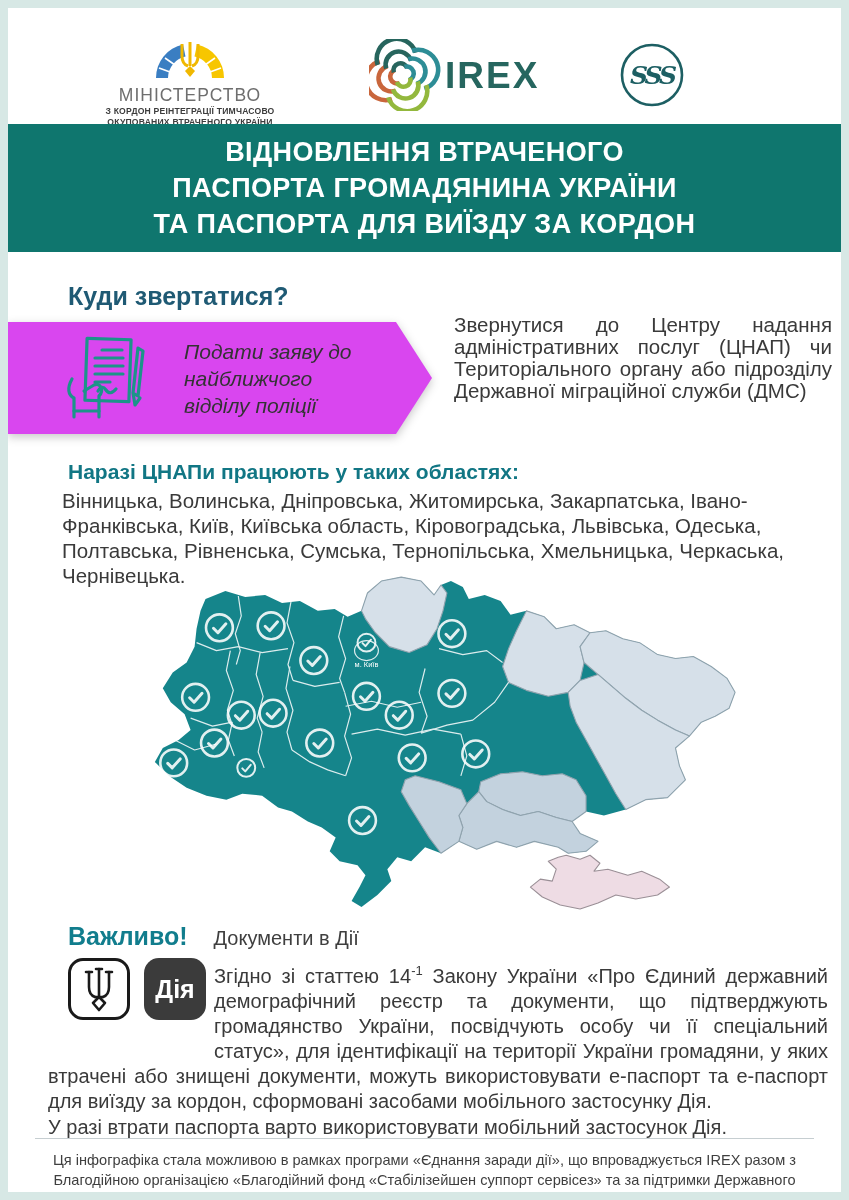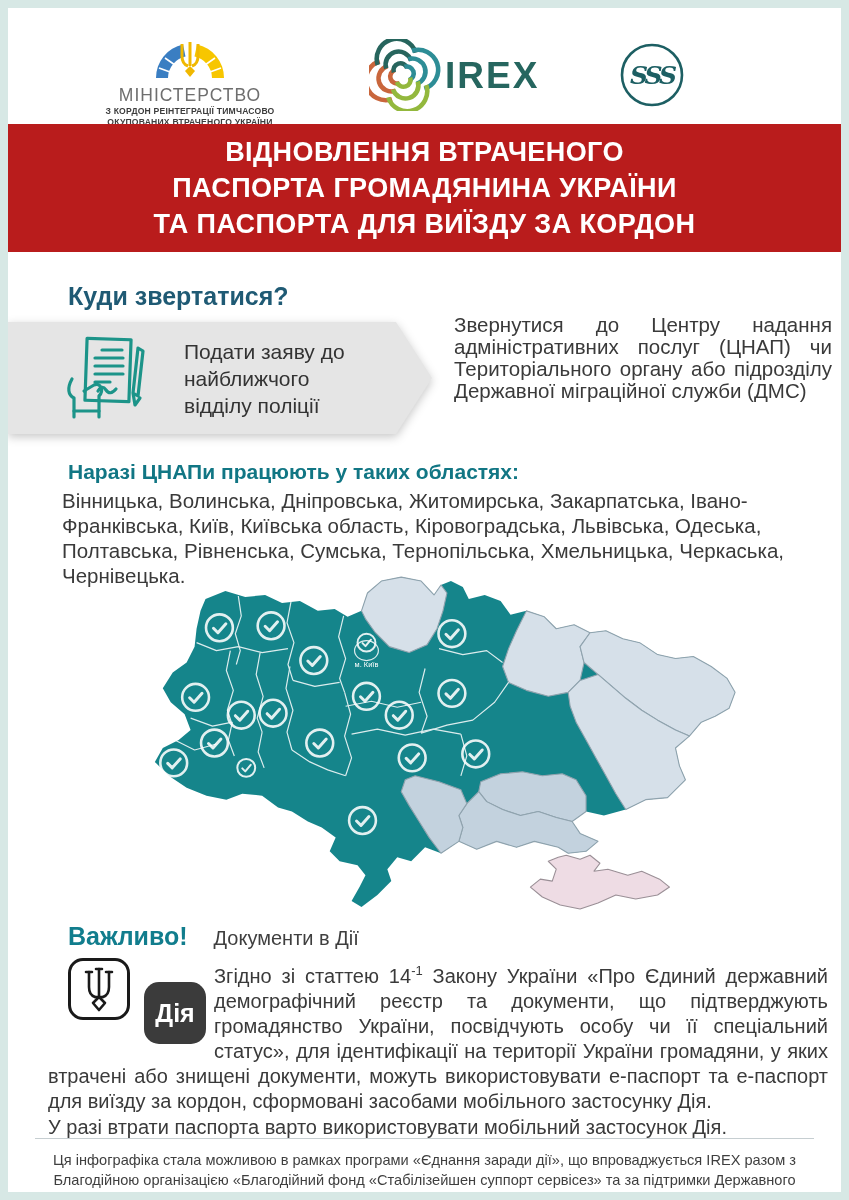--- a/index.html
+++ b/index.html
@@ -9,48 +9,48 @@
     background:#ffffff;border:8px solid #d7e8e5;
     font-family:"Liberation Sans", sans-serif;color:#3a3a3a;overflow:hidden;
   }
   
   .logos{position:absolute;top:18px;left:0;width:724px;display:flex;justify-content:center;align-items:center;gap:44px;}
   .ministry{display:flex;flex-direction:column;align-items:center;width:270px;}
   .ministry-title{font-size:17.5px;letter-spacing:1px;color:#6e6e6e;margin-top:1px;}
   .ministry-sub{font-size:8.6px;font-weight:bold;color:#3c3c3c;line-height:11px;text-align:center;letter-spacing:.2px;}
   
   .banner{
-    position:absolute;top:116px;left:0;width:833px;height:128px;background:#b91c1c;
+    position:absolute;top:116px;left:0;width:833px;height:128px;background:#0f766e;
     display:flex;flex-direction:column;justify-content:center;align-items:center;
   }
   .banner div{color:#fff;font-size:27px;font-weight:bold;letter-spacing:.4px;line-height:36px;text-align:center;}
   
   .where-heading{position:absolute;top:274px;left:60px;font-size:25px;font-weight:bold;color:#1f5a74;}
   .card-wrap{position:absolute;top:314px;left:0;width:424px;height:112px;filter:drop-shadow(0 3px 5px rgba(0,0,0,.22));}
   .card{
-    width:100%;height:100%;background:#e5e5e5;border-radius:0 8px 8px 0;
+    width:100%;height:100%;background:#d946ef;border-radius:0 8px 8px 0;
     clip-path:polygon(0 0, calc(100% - 36px) 0, 100% 50%, calc(100% - 36px) 100%, 0 100%);
-    display:flex;align-items:center;
+    display:flex;align-items:center;font-style:italic;
   }
   .card-icon{margin-left:54px;flex:0 0 auto;}
   .card-text{margin-left:26px;width:195px;font-size:21px;line-height:27px;color:#333;}
   .cnap-text{position:absolute;top:306px;left:446px;width:378px;font-size:20.5px;line-height:22px;color:#3a3a3a;text-align:justify;}
   
   .regions-heading{position:absolute;top:452px;left:60px;font-size:21px;font-weight:bold;color:#117684;}
   .regions-list{position:absolute;top:480px;left:54px;width:752px;font-size:20.5px;line-height:25px;color:#3a3a3a;}
   
   .map{position:absolute;top:563px;left:123px;}
   
   .important-row{position:absolute;top:914px;left:60px;display:flex;align-items:baseline;}
   .important-heading{font-size:25px;font-weight:bold;color:#117d8d;}
   .important-sub{margin-left:26px;font-size:20px;color:#3f3f3f;}
   .law-block{position:absolute;top:950px;left:40px;width:780px;font-size:20px;line-height:25px;color:#3a3a3a;}
   .app-icons{float:left;width:166px;height:86px;display:flex;gap:14px;padding-left:20px;}
   .trident-app{width:62px;height:62px;border-radius:15px;border:3px solid #1a1a1a;background:#fff;display:flex;align-items:center;justify-content:center;}
-  .diia-app{width:62px;height:62px;border-radius:15px;background:#3b3b3b;color:#fff;display:flex;align-items:center;justify-content:center;font-size:25px;font-weight:bold;margin-top:24px;}
+  .diia-app{width:62px;height:62px;border-radius:15px;background:#3b3b3b;color:#fff;display:flex;align-items:center;justify-content:center;font-size:25px;font-weight:bold;}
   .law-p{margin:0;text-align:justify;}
   .sup{vertical-align:super;font-size:13px;}
   .note-p{margin:1px 0 0 0;}
   
   .divider{position:absolute;top:1130px;left:27px;right:27px;border-top:1px solid #c6ced1;}
   .footer{position:absolute;top:1143px;left:28px;right:28px;text-align:center;font-size:14.6px;line-height:19.5px;color:#3f3f3f;}
 </style>
 </head>
 <body>
 

